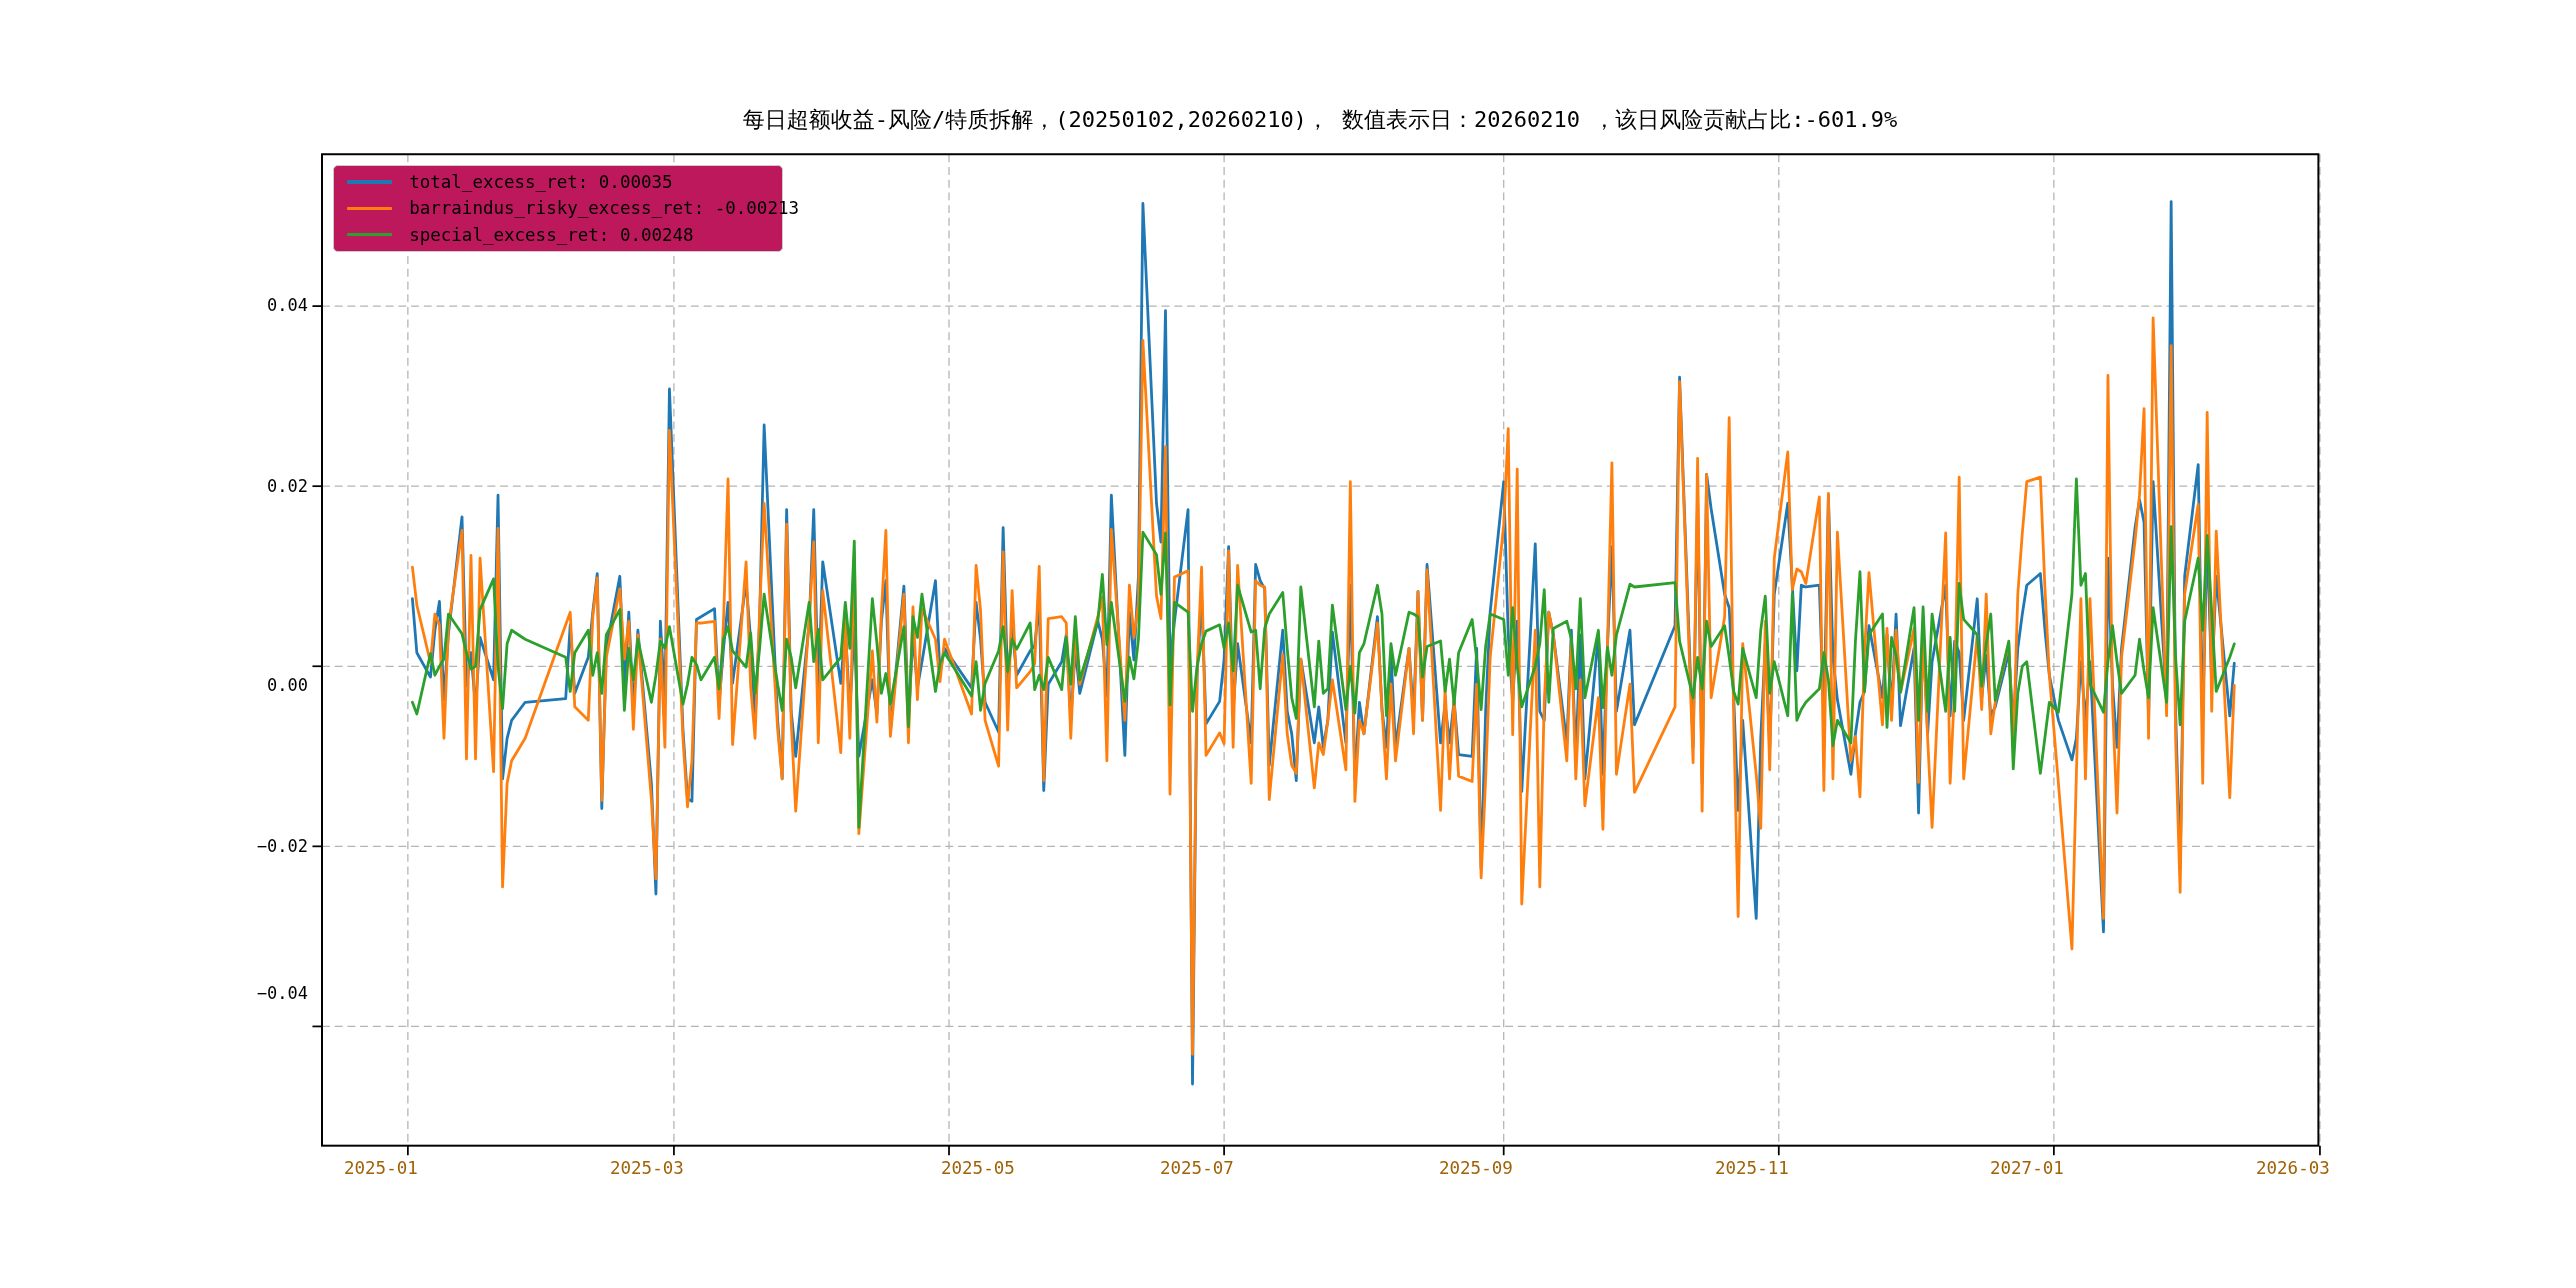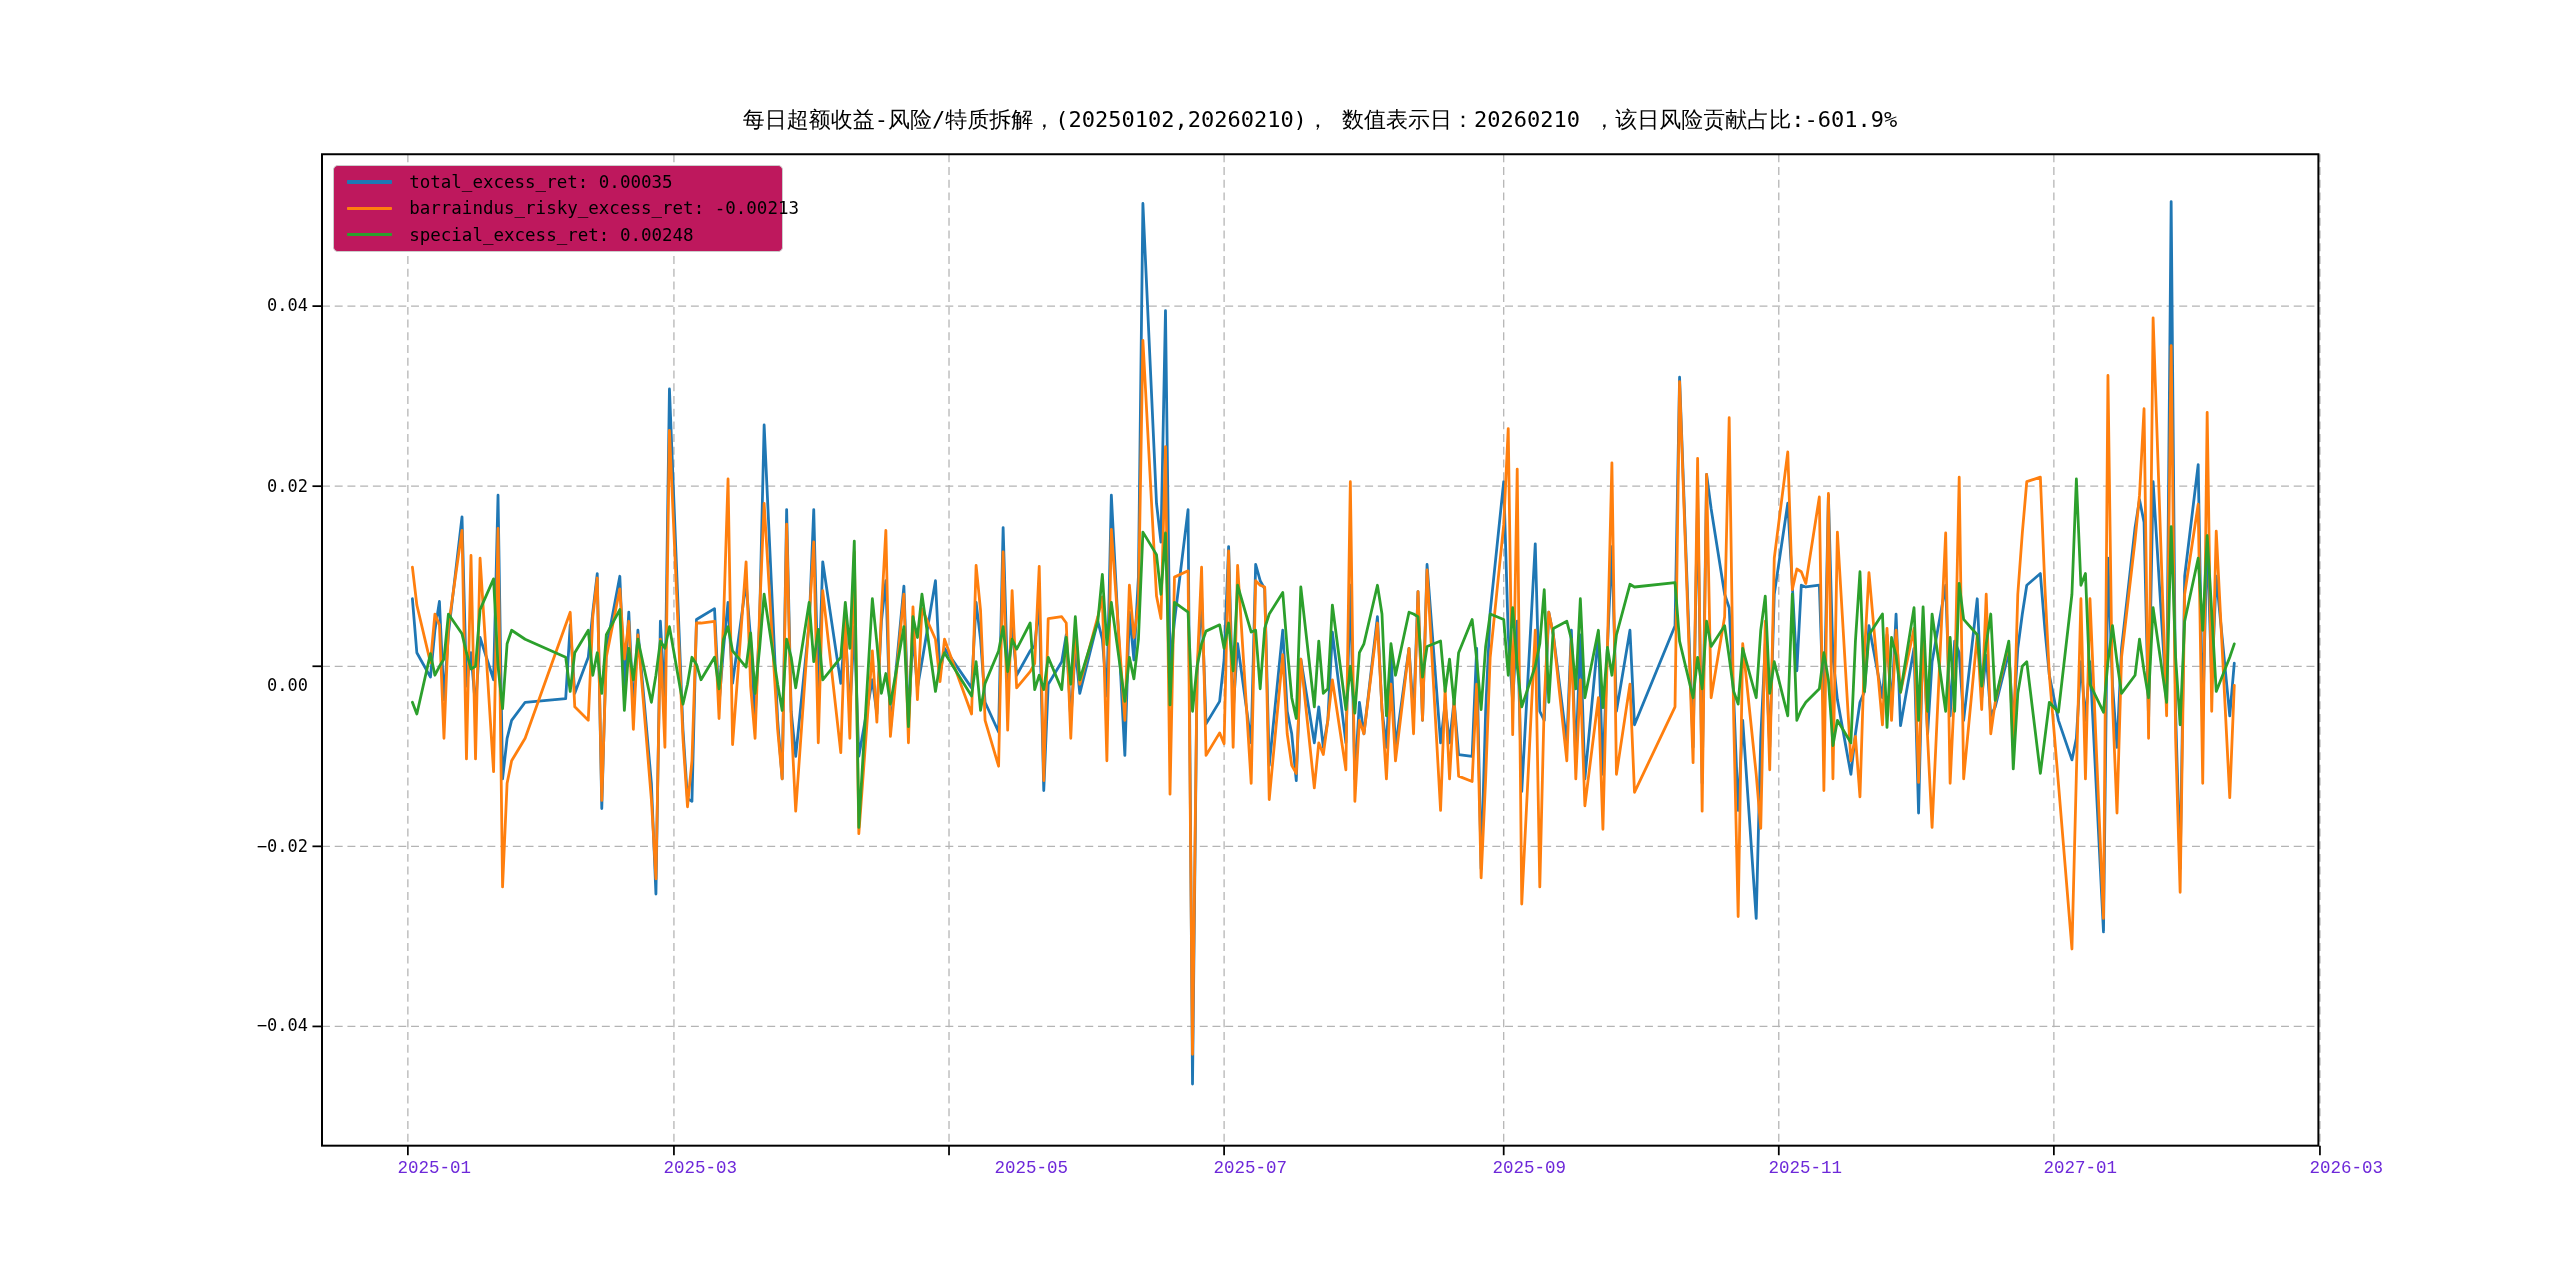--- a/index.html
+++ b/index.html
@@ -2,22 +2,22 @@
 <html style="font-size:12.7px"><head>
 <meta charset="utf-8">
 <style>
   html,body{margin:0;padding:0;background:#ffffff;}
   .figure{position:relative;width:2576px;height:1224px;background:#ffffff;overflow:hidden;
           font-family:"DejaVu Sans Mono","Liberation Mono",monospace;}
   .chart-title{position:absolute;left:1320px;top:105px;transform:translateX(-50%);
           white-space:nowrap;font-size:22px;color:#000;
           font-family:"DejaVu Sans Mono","DejaVu Sans","Liberation Sans",sans-serif;}
   svg.plot{position:absolute;left:0;top:0;}
-  .xtick-label{position:absolute;width:127px;margin-left:-64px;text-align:right;top:1158px;
-          font-size:17.5px;color:#6d28d9;font-family:Liberation Mono, monospace;}
+  .xtick-label{position:absolute;width:127px;margin-left:-64px;text-align:left;top:1158px;
+          font-size:17.5px;color:#a16207;}
   .ytick-label{position:absolute;width:103px;left:205px;text-align:right;margin-top:-11px;
           font-size:17px;color:#000;}
   .legend{position:absolute;left:333px;top:165px;width:450px;height:87px;background:#be185d;
           border:1.2px solid #cccccc;border-radius:4.8px;box-sizing:border-box;
           display:flex;flex-direction:column;justify-content:space-evenly;padding:3.2px 0;}
   .legend-row{display:flex;align-items:center;height:27px;}
   .legend-line{width:45px;height:3.6px;margin-left:12.7px;flex:0 0 auto;border-radius:0.8px;}
   .legend-text{margin-left:17.5px;font-size:17.5px;color:#000;white-space:nowrap;}
 </style>
 </head>
@@ -66,21 +66,21 @@
   <div class="xtick-label" style="left:1224px">2025-07</div>
   <div class="xtick-label" style="left:1503px">2025-09</div>
   <div class="xtick-label" style="left:1779px">2025-11</div>
   <div class="xtick-label" style="left:2054px">2027-01</div>
   <div class="xtick-label" style="left:2320px">2026-03</div>
 
   <div class="ytick-label" style="top:306px">0.04</div>
   <div class="ytick-label" style="top:487px">0.02</div>
   <div class="ytick-label" style="top:686px">0.00</div>
   <div class="ytick-label" style="top:847px">−0.02</div>
-  <div class="ytick-label" style="top:1026px">−0.04</div>
+  <div class="ytick-label" style="top:994px">−0.04</div>
 
   <div class="legend">
     <div class="legend-row">
       <span class="legend-line" id="legend-line-0" style="background: rgb(31, 119, 180);"></span>
       <span class="legend-text">total_excess_ret: 0.00035</span>
     </div>
     <div class="legend-row">
       <span class="legend-line" id="legend-line-1" style="background: rgb(255, 127, 14);"></span>
       <span class="legend-text">barraindus_risky_excess_ret: -0.00213</span>
     </div>

